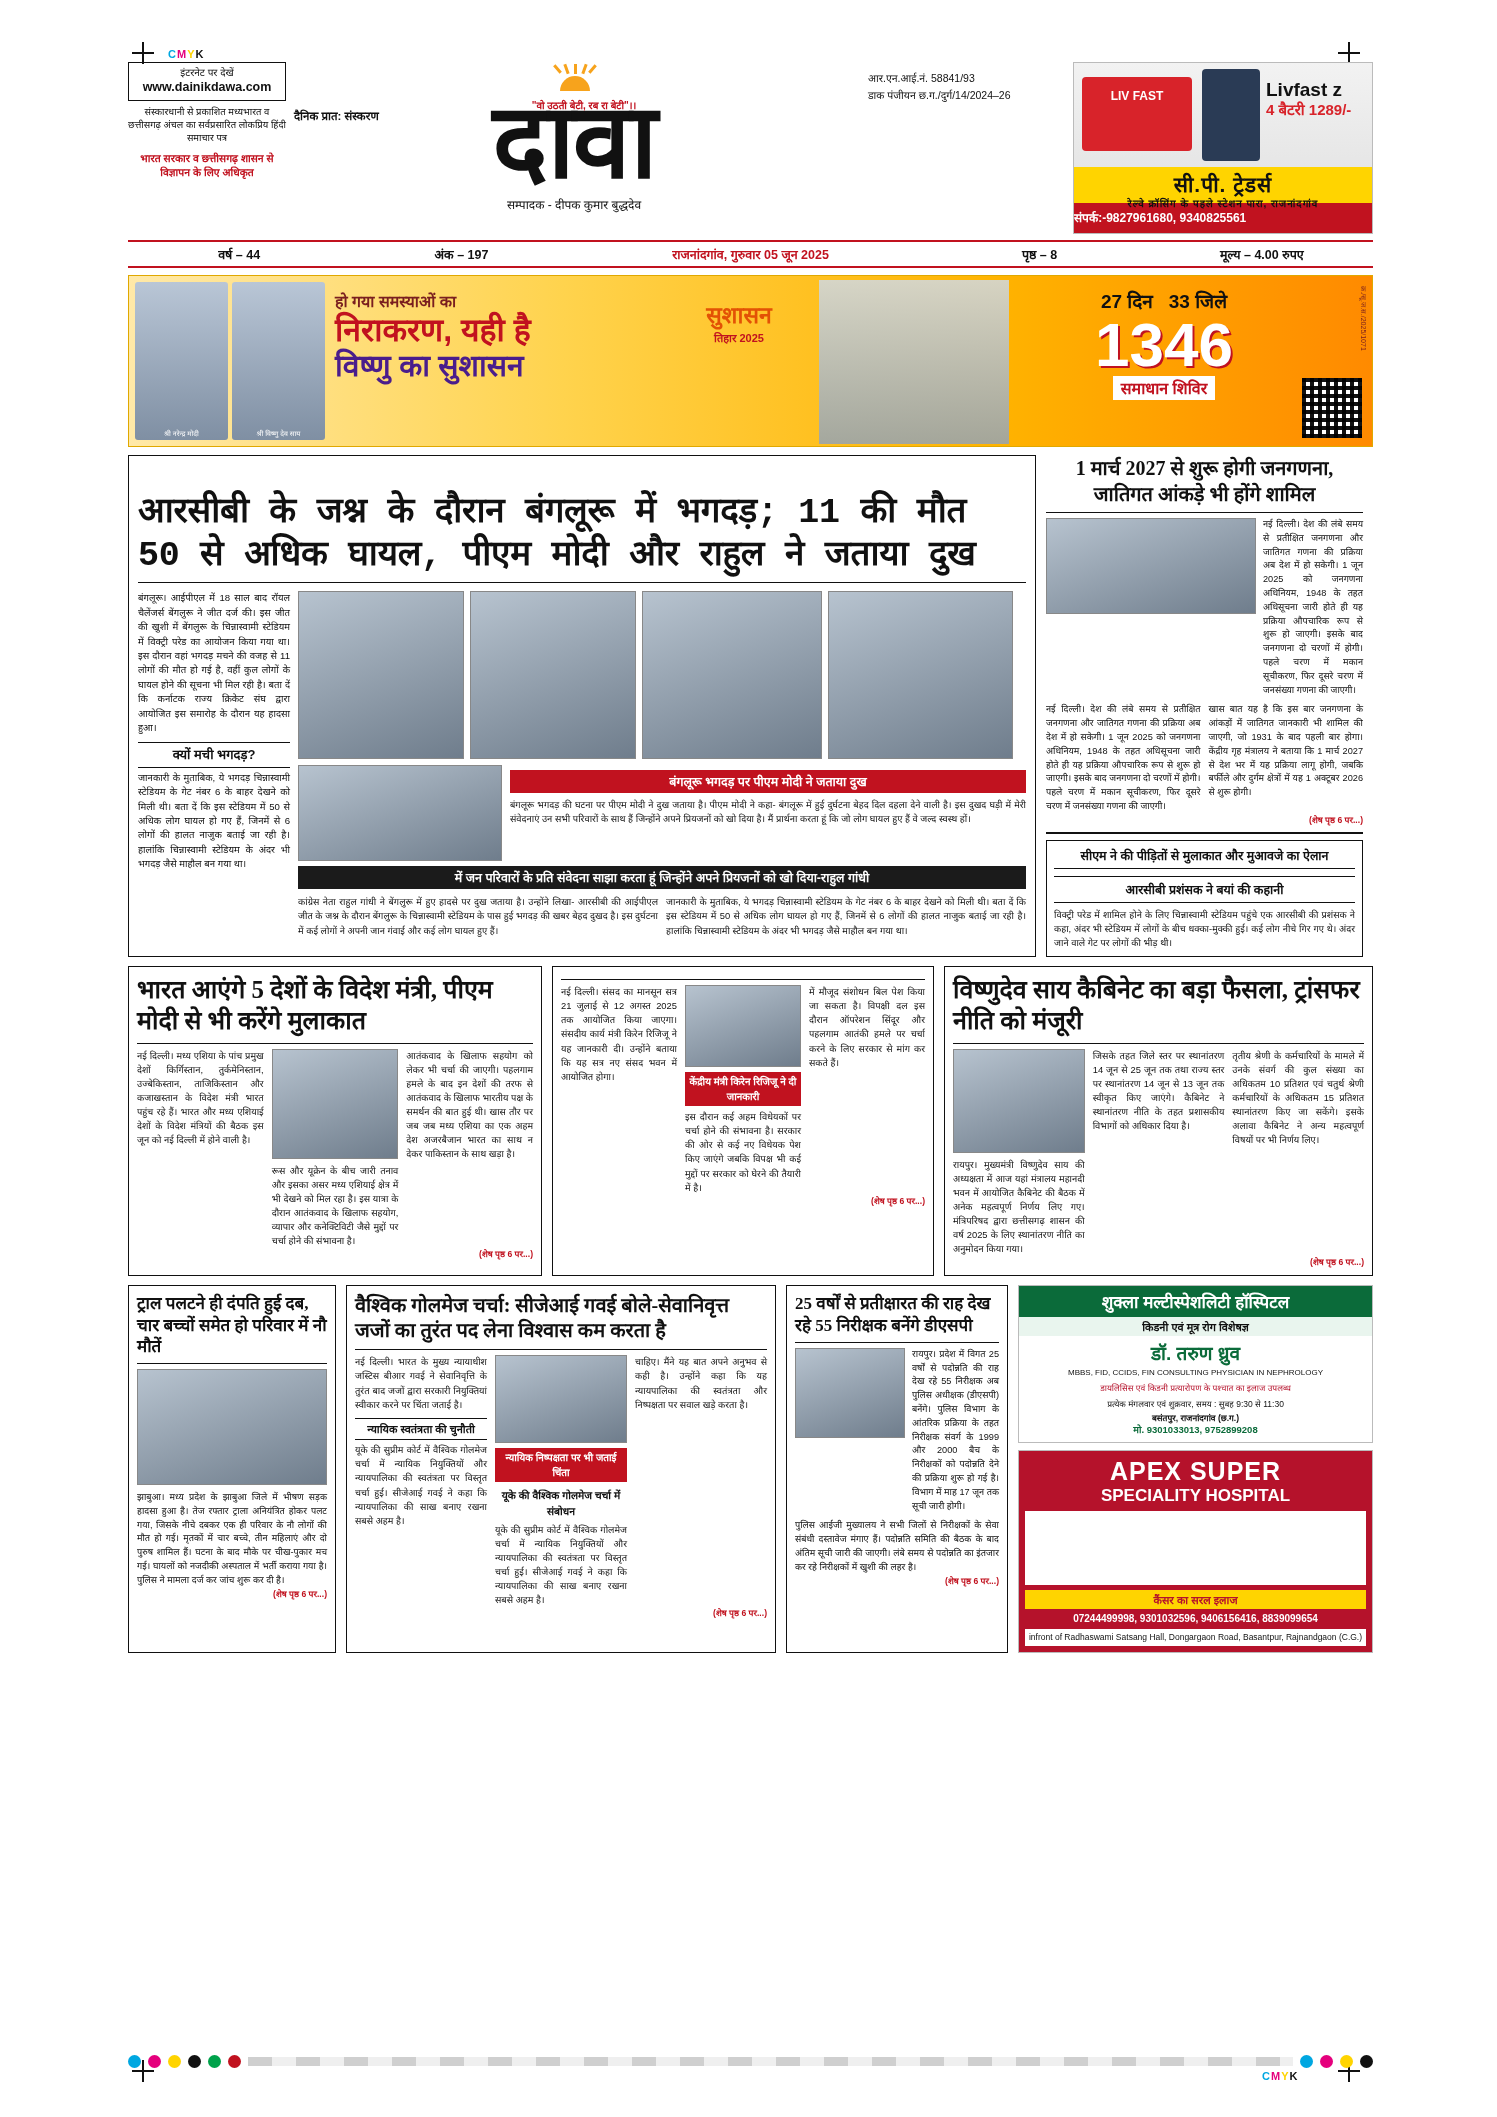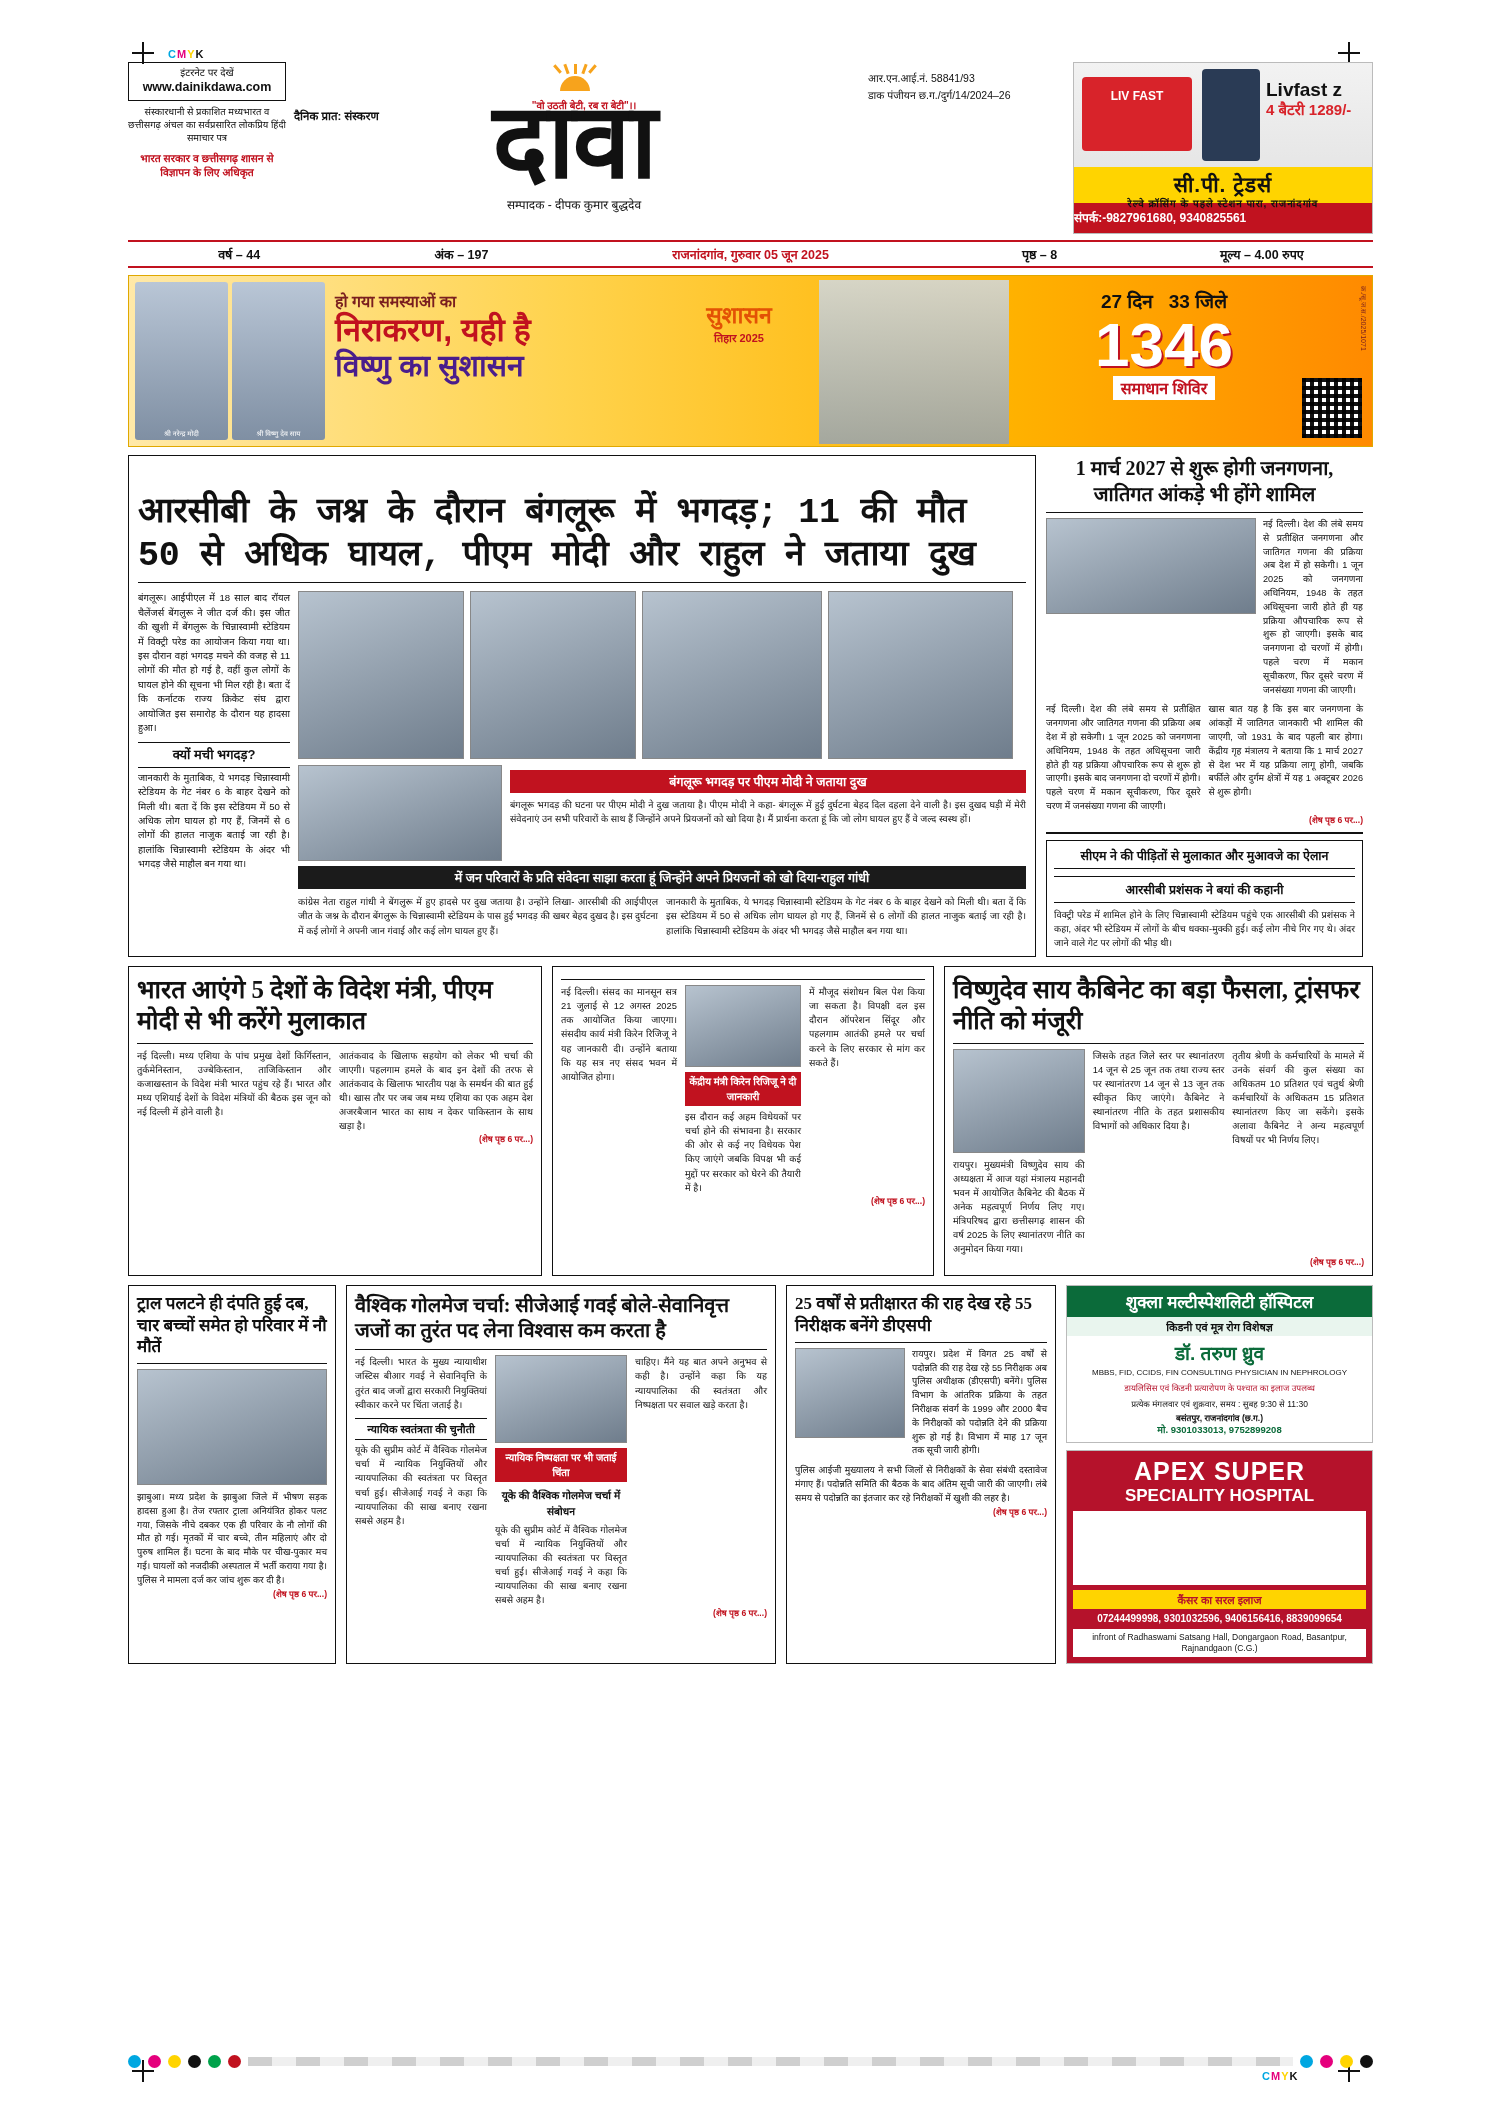--- a/index.html
+++ b/index.html
@@ -312,20 +312,24 @@
         </div>
       </div>
 
       <div class="tier2">
 
         <div class="t2" style="width:414px;">
           <h2>भारत आएंगे 5 देशों के विदेश मंत्री, पीएम मोदी से भी करेंगे मुलाकात</h2>
           <div class="hr-thin"></div>
           <div class="t2-cols">
             <div style="flex:1;">नई दिल्ली। मध्य एशिया के पांच प्रमुख देशों किर्गिस्तान, तुर्कमेनिस्तान, उज्बेकिस्तान, ताजिकिस्तान और कजाखस्तान के विदेश मंत्री भारत पहुंच रहे हैं। भारत और मध्य एशियाई देशों के विदेश मंत्रियों की बैठक इस जून को नई दिल्ली में होने वाली है।</div>
+            <div style="flex:1;">
+              <div class="ph" style="width:100%;height:110px;margin-bottom:5px;"></div>
+              <span>रूस और यूक्रेन के बीच जारी तनाव और इसका असर मध्य एशियाई क्षेत्र में भी देखने को मिल रहा है। इस यात्रा के दौरान आतंकवाद के खिलाफ सहयोग, व्यापार और कनेक्टिविटी जैसे मुद्दों पर चर्चा होने की संभावना है।</span>
+            </div>
             <div style="flex:1;">आतंकवाद के खिलाफ सहयोग को लेकर भी चर्चा की जाएगी। पहलगाम हमले के बाद इन देशों की तरफ से आतंकवाद के खिलाफ भारतीय पक्ष के समर्थन की बात हुई थी। खास तौर पर जब जब मध्य एशिया का एक अहम देश अजरबैजान भारत का साथ न देकर पाकिस्तान के साथ खड़ा है।</div>
           </div>
           <div class="jump">(शेष पृष्ठ 6 पर...)</div>
         </div>
 
         <div class="t2" style="width:382px;">
           <div class="hr-thin"></div>
           <div class="t2-cols">
             <div style="flex:1;">नई दिल्ली। संसद का मानसून सत्र 21 जुलाई से 12 अगस्त 2025 तक आयोजित किया जाएगा। संसदीय कार्य मंत्री किरेन रिजिजू ने यह जानकारी दी। उन्होंने बताया कि यह सत्र नए संसद भवन में आयोजित होगा।</div>
             <div style="flex:1;">
@@ -376,21 +380,21 @@
               <div class="ph" style="width:100%;height:88px;"></div>
               <div class="cap-bar" style="font-size:10px;padding:2px 3px;">न्यायिक निष्पक्षता पर भी जताई चिंता</div>
               <h4 style="font-size:10.5px;text-align:center;margin:6px 0 3px;">यूके की वैश्विक गोलमेज चर्चा में संबोधन</h4>
               <span>यूके की सुप्रीम कोर्ट में वैश्विक गोलमेज चर्चा में न्यायिक नियुक्तियों और न्यायपालिका की स्वतंत्रता पर विस्तृत चर्चा हुई। सीजेआई गवई ने कहा कि न्यायपालिका की साख बनाए रखना सबसे अहम है।</span>
             </div>
             <div style="flex:1;">चाहिए। मैंने यह बात अपने अनुभव से कही है। उन्होंने कहा कि यह न्यायपालिका की स्वतंत्रता और निष्पक्षता पर सवाल खड़े करता है।</div>
           </div>
           <div class="jump">(शेष पृष्ठ 6 पर...)</div>
         </div>
 
-        <div class="t2" style="width:270px;">
+        <div class="t2" style="width:222px;">
           <h2 class="sm" style="font-size:17px;">25 वर्षों से प्रतीक्षारत की राह देख रहे 55 निरीक्षक बनेंगे डीएसपी</h2>
           <div class="hr-thin"></div>
           <div style="display:flex;gap:7px;">
             <div class="ph" style="width:110px;height:90px;"></div>
             <div style="flex:1;font-size:9.2px;line-height:1.5;text-align:justify;">रायपुर। प्रदेश में विगत 25 वर्षों से पदोन्नति की राह देख रहे 55 निरीक्षक अब पुलिस अधीक्षक (डीएसपी) बनेंगे। पुलिस विभाग के आंतरिक प्रक्रिया के तहत निरीक्षक संवर्ग के 1999 और 2000 बैच के निरीक्षकों को पदोन्नति देने की प्रक्रिया शुरू हो गई है। विभाग में माह 17 जून तक सूची जारी होगी।</div>
           </div>
           <div style="font-size:9.2px;line-height:1.5;text-align:justify;margin-top:6px;">पुलिस आईजी मुख्यालय ने सभी जिलों से निरीक्षकों के सेवा संबंधी दस्तावेज मंगाए हैं। पदोन्नति समिति की बैठक के बाद अंतिम सूची जारी की जाएगी। लंबे समय से पदोन्नति का इंतजार कर रहे निरीक्षकों में खुशी की लहर है।</div>
           <div class="jump">(शेष पृष्ठ 6 पर...)</div>
         </div>
 

